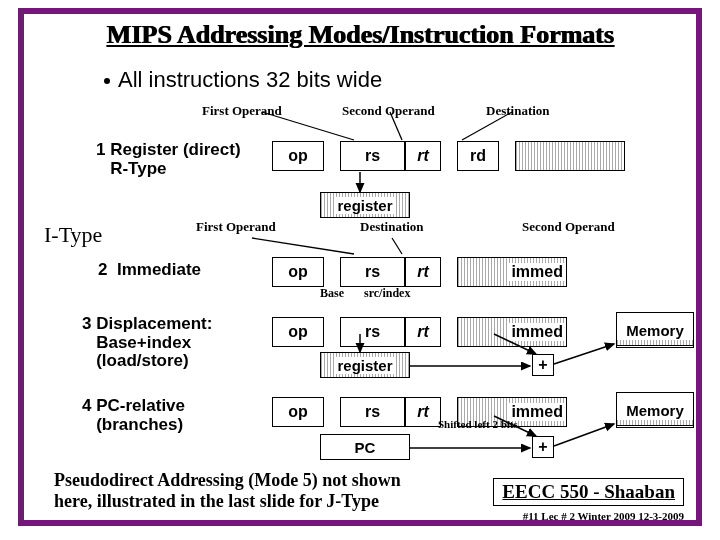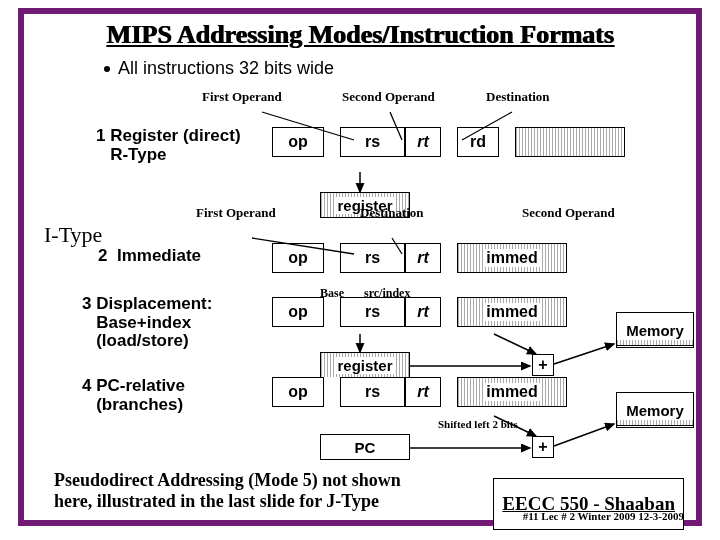--- a/index.html
+++ b/index.html
@@ -1,45 +1,45 @@
 <!DOCTYPE html>
 <html><head>
 <meta charset="utf-8">
 <style>
   * { box-sizing: border-box; margin: 0; padding: 0; }
   body { width: 720px; height: 540px; background: #fff; font-family: Arial, Helvetica, sans-serif; position: relative; }
   .frame { position: absolute; top: 8px; left: 18px; width: 684px; height: 518px; border: 6px solid #701a75; }
   .title { font-family: "Times New Roman", serif; font-weight: bold; font-size: 26px; text-align: center; margin-top: 6px; text-decoration: underline; text-shadow: 1px 0 #000; }
-  .subtitle { font-size: 18px; margin-left: 80px; margin-top: 8px; }
+  .subtitle { font-size: 22px; margin-left: 80px; margin-top: 17px; }
   .bullet { display: inline-block; width: 6px; height: 6px; background: #000; border-radius: 50%; vertical-align: middle; margin-right: 8px; }
 
   .labels-row { position: relative; height: 18px; margin-top: 10px; font-family: "Times New Roman", serif; font-weight: bold; font-size: 13px; }
   .lbl { position: absolute; }
 
   .fmt-row { position: relative; height: 36px; margin-top: 20px; }
   .row-label { position: absolute; left: 72px; font-weight: bold; font-size: 17px; line-height: 1.1; }
   .row-label-side { position: absolute; left: 20px; font-family: "Times New Roman", serif; font-size: 22px; }
 
   .instr { position: absolute; left: 248px; top: 0; display: flex; height: 30px; }
   .cell { border: 1.5px solid #000; display: flex; align-items: center; justify-content: center; font-weight: bold; font-size: 16px; background: #fff; }
   .op { width: 52px; } .rs { width: 65px; } .rt { width: 36px; font-style: italic; } .rd { width: 42px; } .immed { width: 110px; } .blank { width: 110px; }
   .gap { width: 16px; border: none; }
-  .hatch { background: repeating-linear-gradient(90deg, #aaa 0 1px, #fff 1px 3px); }
+  .hatch { background: repeating-linear-gradient(90deg, #aaa 0 1px, #fff 1px 3px); justify-content: flex-end; }
 
   .reg-box { position: absolute; border: 1.5px solid #000; width: 90px; height: 26px; display: flex; align-items: center; justify-content: center; font-weight: bold; font-size: 15px; }
   .hatched-box { background: repeating-linear-gradient(90deg, #aaa 0 1px, #fff 1px 3px); }
 
   .mem-box { position: absolute; border: 1.5px solid #000; width: 78px; height: 36px; display: flex; align-items: center; justify-content: center; font-weight: bold; font-size: 15px; background: #fff; }
   .mem-stripe { position: absolute; width: 78px; height: 6px; background: repeating-linear-gradient(90deg, #aaa 0 1px, #fff 1px 3px); border: 1.5px solid #000; border-top: none; }
 
   .adder { position: absolute; width: 22px; height: 22px; border: 1.5px solid #000; display: flex; align-items: center; justify-content: center; font-weight: bold; font-size: 16px; background: #fff; }
 
   .note { position: absolute; font-family: "Times New Roman", serif; font-size: 18px; font-weight: bold; line-height: 1.15; }
 
-  .footer-course { position: absolute; font-family: "Times New Roman", serif; font-size: 19px; font-weight: bold; text-decoration: underline; border: 1.5px solid #000; padding: 14px 8px; background: #fff; }
+  .footer-course { position: absolute; font-family: "Times New Roman", serif; font-size: 19px; font-weight: bold; text-decoration: underline; border: 1.5px solid #000; padding: 2px 8px; background: #fff; }
   .footer-meta { position: absolute; font-family: "Times New Roman", serif; font-size: 11px; font-weight: bold; }
 
   .small-label { position: absolute; font-family: "Times New Roman", serif; font-weight: bold; font-size: 12px; }
   .shift-label { position: absolute; font-family: "Times New Roman", serif; font-weight: bold; font-size: 11px; }
 
   svg.overlay { position: absolute; top: 0; left: 0; pointer-events: none; }
 </style>
 </head>
 <body>
 
@@ -94,21 +94,21 @@
       <div class="cell gap"></div>
       <div class="cell immed hatch">
           <span style="background:#fff;padding:0 3px">immed</span>
         </div>
     </div>
   </div>
 
   <div class="small-label" style="left:296px; top:272px">Base</div>
   <div class="small-label" style="left:340px; top:272px">src/index</div>
 
-  <div class="fmt-row" style="margin-top:18px;height:44px">
+  <div class="fmt-row" style="margin-top:24px;height:44px">
     <div class="row-label" style="top:-2px;left:58px">
       <span>3</span> <span>Displacement:</span><br>
       &nbsp;&nbsp;&nbsp;<span>Base+index</span><br>
       &nbsp;&nbsp;&nbsp;<span>(load/store)</span>
     </div>
     <div class="instr">
       <div class="cell op">op</div>
       <div class="cell gap"></div>
       <div class="cell rs">rs</div>
       <div class="cell rt">rt</div>

